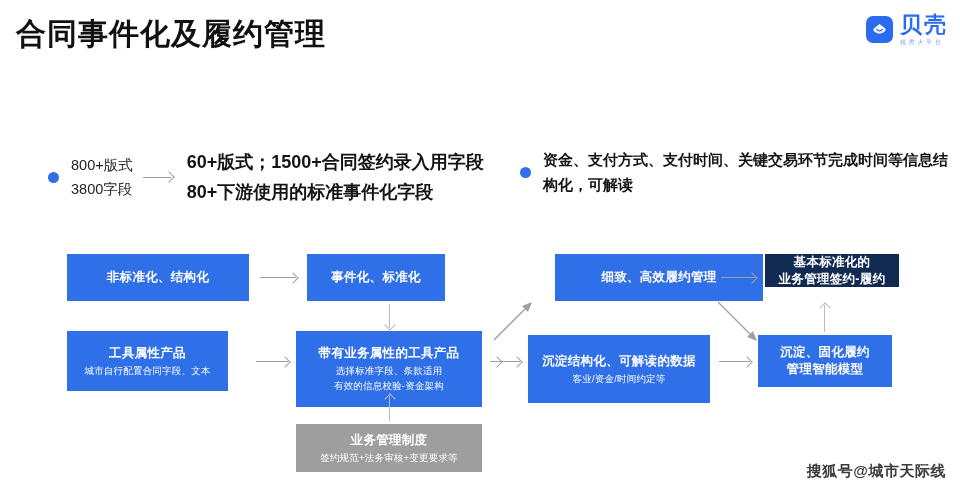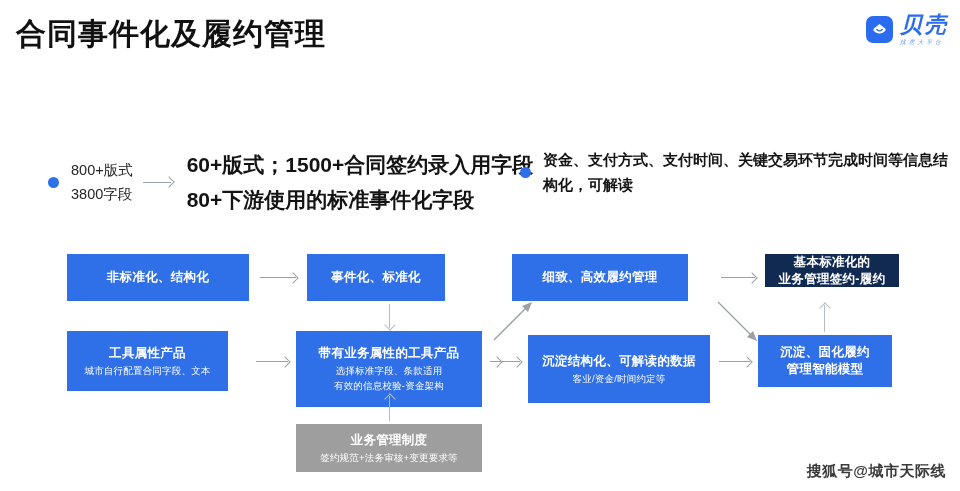--- a/index.html
+++ b/index.html
@@ -29,21 +29,20 @@
     letter-spacing: 1px;
     color: #111111;
     white-space: nowrap;
   }
   .brand {
     position: absolute;
     right: 12px; top: 14px;
     display: flex;
     align-items: center;
     gap: 7px;
-    font-style: italic;
   }
   .brand-mark {
     width: 27px; height: 27px;
     border-radius: 7px;
     background: #2a6bf0;
     display: flex; align-items: center; justify-content: center;
   }
   .brand-mark svg { display: block; }
   .brand-text {
     display: flex;
@@ -107,21 +106,21 @@
   .arrow-flat::after {
     content: "";
     position: absolute;
     right: 4px; top: 1.8px;
     width: 7px; height: 7px;
     border-top: 1.4px solid #9aa0a6;
     border-right: 1.4px solid #9aa0a6;
     transform: rotate(45deg);
   }
   .bullet-to {
-    font-size: 21px;
+    font-size: 18px;
     font-weight: 700;
     line-height: 1.65;
     color: #141414;
     white-space: nowrap;
   }
   .bullet-para {
     font-size: 15px;
     font-weight: 700;
     line-height: 1.65;
     color: #141414;
@@ -154,21 +153,21 @@
     font-weight: 400;
     line-height: 1.45;
     margin-top: 2px;
     letter-spacing: .2px;
   }
   .node.dark { background: #112a52; }
   .node.gray { background: #9e9e9e; }
 
   .n1 { left: 67px;  top: 254px; width: 182px; height: 47px; }
   .n2 { left: 307px; top: 254px; width: 138px; height: 47px; }
-  .n3 { left: 512px; top: 254px; width: 176px; height: 47px; }
+  .n3 { left: 555px; top: 254px; width: 208px; height: 47px; }
   .n4 { left: 765px; top: 254px; width: 134px; height: 33px; }
 
   .n5 { left: 67px;  top: 331px; width: 161px; height: 60px; }
   .n6 { left: 296px; top: 331px; width: 186px; height: 76px; }
   .n7 { left: 528px; top: 335px; width: 182px; height: 68px; align-items: center; }
   .n8 { left: 758px; top: 335px; width: 134px; height: 52px; }
 
   .n9 { left: 296px; top: 424px; width: 186px; height: 48px; }
 
   

